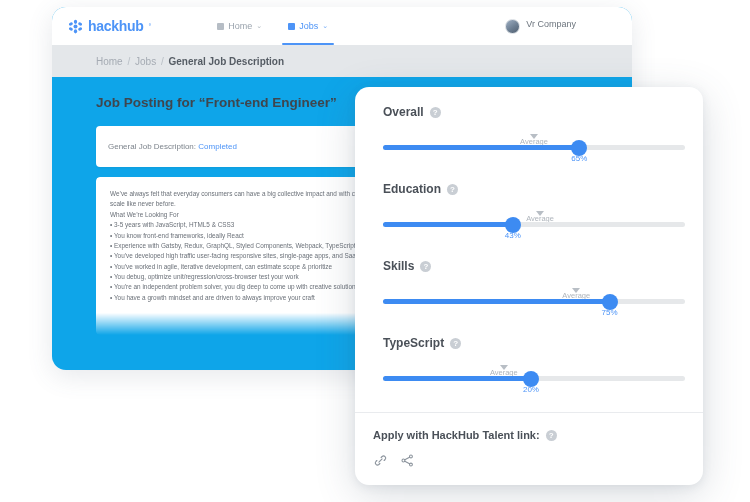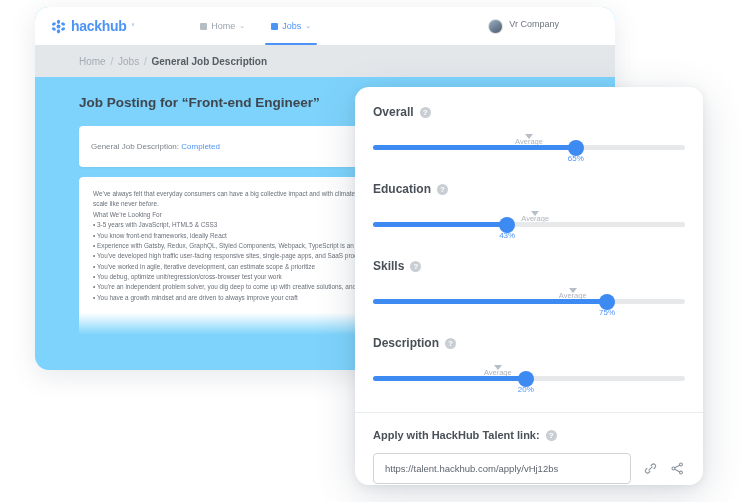--- a/index.html
+++ b/index.html
@@ -7,23 +7,23 @@
     width: 750px; height: 502px;
     background: #ffffff;
     font-family: "Liberation Sans", sans-serif;
     overflow: hidden;
   }
   #root { position: relative; width: 750px; height: 502px; }
 
   
   .browser-card {
     position: absolute;
-    left: 35px; top: 7px;
+    left: 52px; top: 7px;
     width: 580px; height: 363px;
-    background: #7dd3fc;
+    background: #0ea5e9;
     border-radius: 14px;
     box-shadow: 0 6px 26px rgba(80,90,110,.14);
     overflow: hidden;
   }
   .topbar {
     height: 38px; background: #ffffff;
     display: flex; align-items: center;
     padding: 0 16px;
     position: relative;
   }
@@ -103,21 +103,21 @@
   
   .overlay {
     position: absolute;
     left: 355px; top: 87px;
     width: 348px; height: 398px;
     background: #ffffff;
     border-radius: 14px;
     box-shadow: 0 10px 40px rgba(70,85,105,.20), 0 2px 10px rgba(70,85,105,.10);
     overflow: hidden;
   }
-  .sliders { padding: 18px 18px 6px 18px; }
+  .sliders { padding: 18px 18px 6px 28px; }
   .slider-block { margin-bottom: 13px; }
   .slider-block:last-child { margin-bottom: 6px; }
   .slider-head {
     display: flex; align-items: center; gap: 6px;
     font-size: 12px; font-weight: 700; color: #4a5058;
   }
   .help {
     width: 11px; height: 11px; border-radius: 50%;
     background: #c9ced4; color: #fff; font-size: 8px;
     display: flex; align-items: center; justify-content: center;
@@ -300,21 +300,21 @@
           <div class="track">
             <div class="fill" style="width:75%"></div>
             <div class="thumb" style="left:75%"></div>
           </div>
           <span class="pct" style="left:75%">75%</span>
         </div>
       </div>
 
       <div class="slider-block">
         <div class="slider-head">
-          <span>Description</span>
+          <span>TypeScript</span>
           <span class="help">?</span>
         </div>
         <div class="track-area">
           <span class="avg-label" style="left:40%">Average</span>
           <span class="avg-caret" style="left:40%"></span>
           <div class="track">
             <div class="fill" style="width:49%"></div>
             <div class="thumb" style="left:49%"></div>
           </div>
           <span class="pct" style="left:49%">20%</span>
@@ -324,21 +324,20 @@
     </div>
 
     <div class="divider"></div>
 
     <div class="apply-section">
       <div class="apply-label">
         <span>Apply with HackHub Talent link:</span>
         <span class="help">?</span>
       </div>
       <div class="link-row">
-        <input class="link-input" type="text" value="https://talent.hackhub.com/apply/vHj12bs" style="">
         <span class="ico-btn">
           <svg viewBox="0 0 24 24" width="15" height="15" fill="none" stroke="#8c949d" stroke-width="1.8" stroke-linecap="round">
             <path d="M9.5 14.5l5-5"></path>
             <path d="M13 7.2l1.6-1.6a3.4 3.4 0 014.8 4.8L17.8 12"></path>
             <path d="M11 16.8l-1.6 1.6a3.4 3.4 0 01-4.8-4.8L6.2 12"></path>
           </svg>
         </span>
         <span class="ico-btn">
           <svg viewBox="0 0 24 24" width="15" height="15" fill="none" stroke="#8c949d" stroke-width="1.7" stroke-linecap="round">
             <circle cx="17.5" cy="5.5" r="2.3"></circle>

